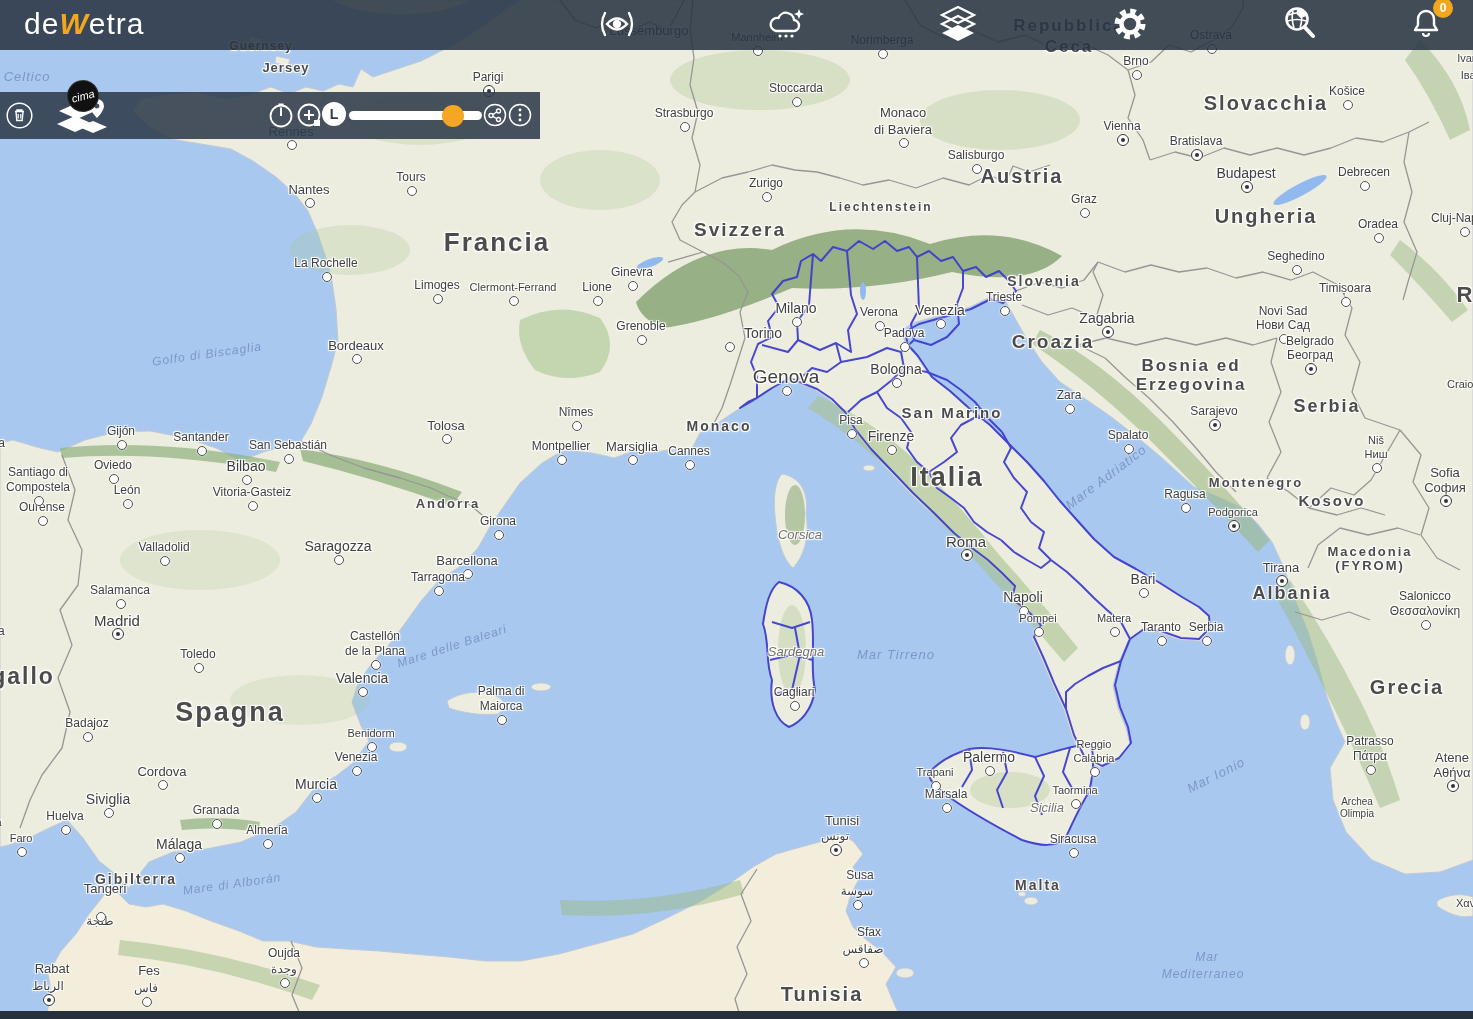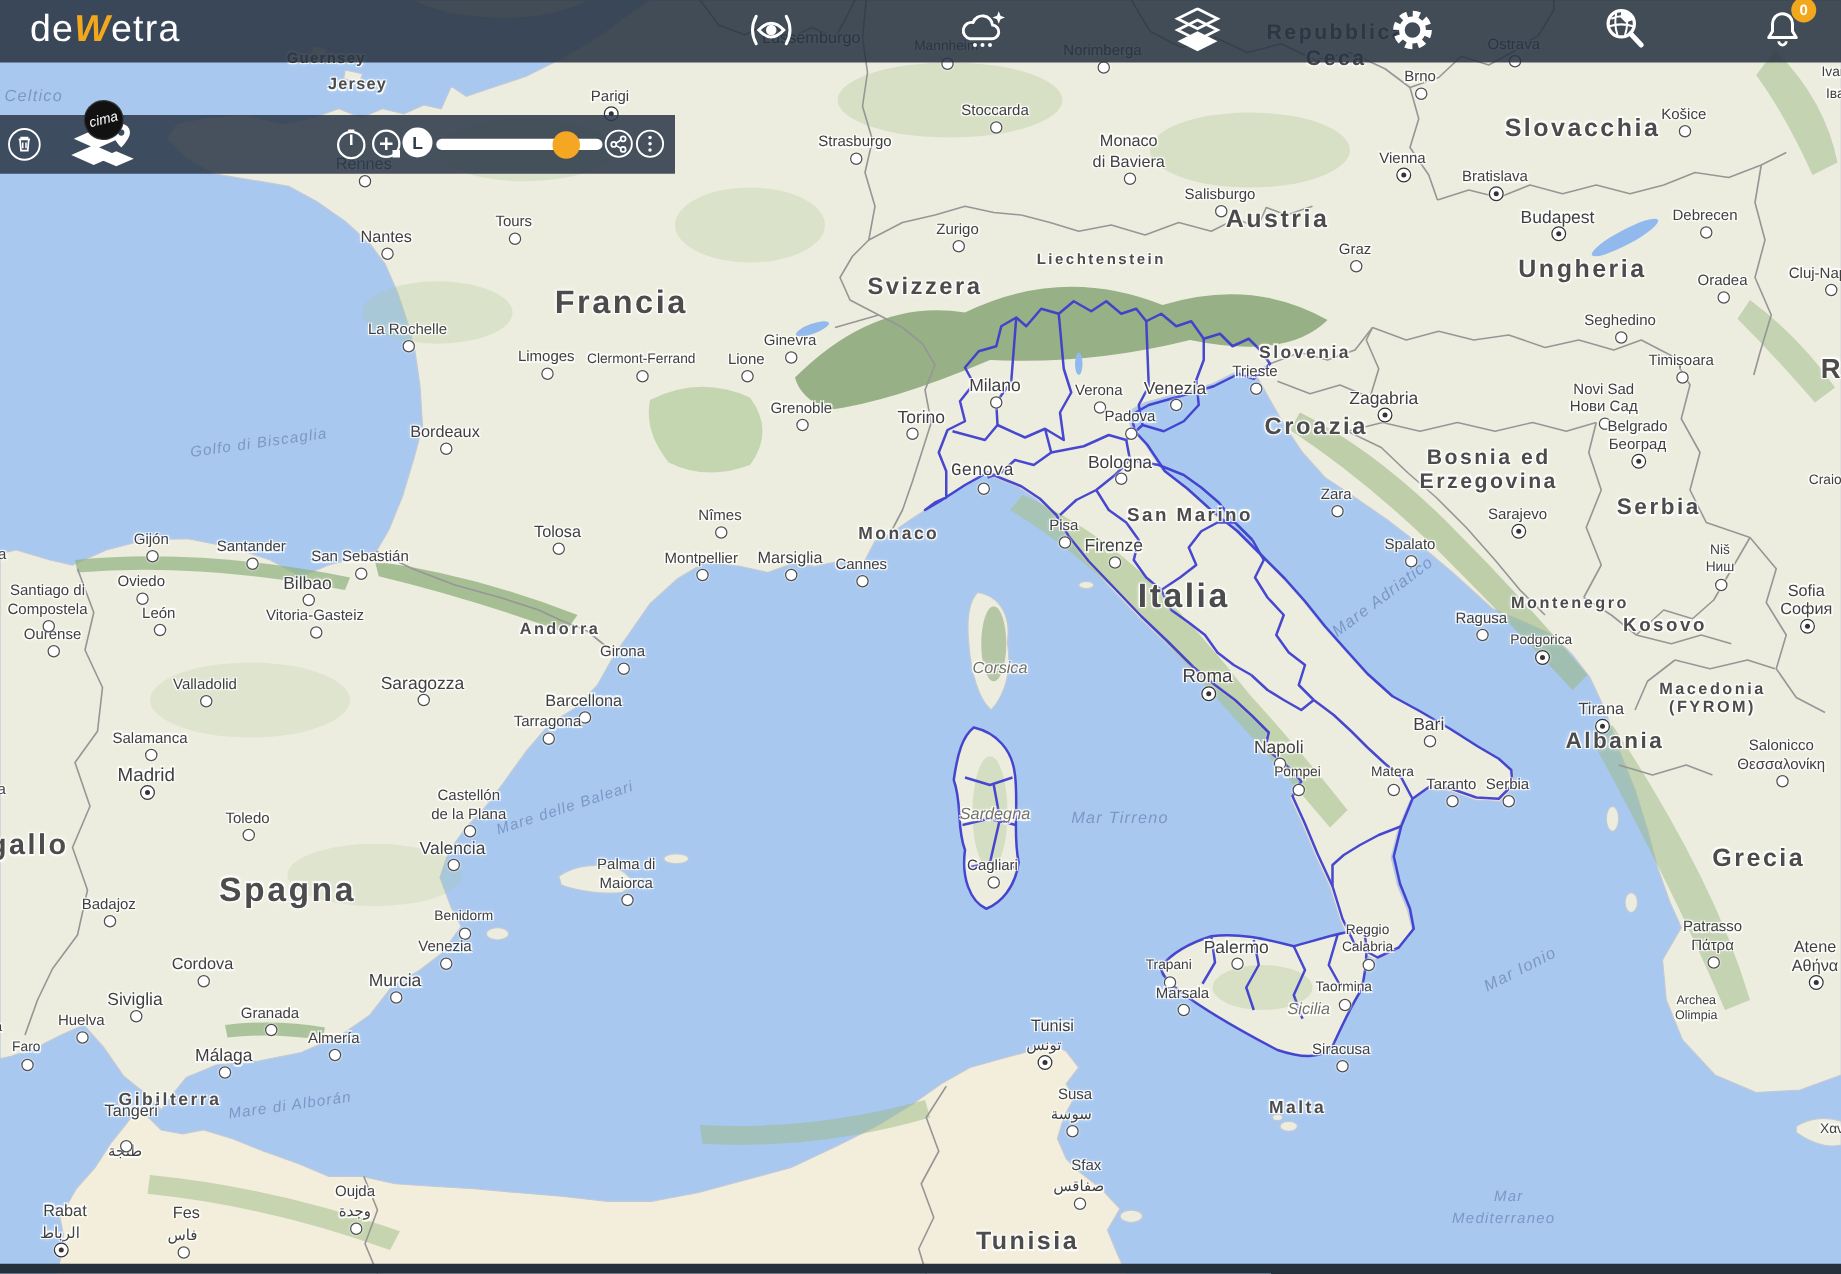--- a/index.html
+++ b/index.html
@@ -254,23 +254,23 @@
     <div class="lbl k-city" style="left: 576px; top: 412px; font-size: 12px;">Nîmes</div>
     <span class="mk" style="left: 576px; top: 425px;"></span>
     <div class="lbl k-city" style="left: 561px; top: 446px; font-size: 12px;">Montpellier</div>
     <span class="mk" style="left: 561px; top: 459px;"></span>
     <div class="lbl k-city" style="left: 632px; top: 446px; font-size: 13px;">Marsiglia</div>
     <span class="mk" style="left: 632px; top: 459px;"></span>
     <div class="lbl k-city" style="left: 689px; top: 451px; font-size: 12px;">Cannes</div>
     <span class="mk" style="left: 689px; top: 464px;"></span>
     <div class="lbl k-city" style="left: 796px; top: 308px; font-size: 14px;">Milano</div>
     <span class="mk" style="left: 796px; top: 321px;"></span>
-    <div class="lbl k-city" style="left: 737px; top: 333px; font-size: 14px; text-align: right;">Torino</div>
+    <div class="lbl k-city" style="left: 763px; top: 333px; font-size: 14px; text-align: right;">Torino</div>
     <span class="mk" style="left: 729px; top: 346px;"></span>
-    <div class="lbl k-city" style="left: 786px; top: 377px; font-size: 14px; font-family: Liberation Mono, monospace;">Genova</div>
+    <div class="lbl k-city" style="left: 786px; top: 377px; font-size: 19px;">Genova</div>
     <span class="mk" style="left: 786px; top: 390px;"></span>
     <div class="lbl k-city" style="left: 879px; top: 312px; font-size: 12px;">Verona</div>
     <span class="mk" style="left: 879px; top: 325px;"></span>
     <div class="lbl k-city" style="left: 940px; top: 310px; font-size: 14px;">Venezia</div>
     <span class="mk" style="left: 940px; top: 323px;"></span>
     <div class="lbl k-city" style="left: 904px; top: 333px; font-size: 12px;">Padova</div>
     <span class="mk" style="left: 904px; top: 346px;"></span>
     <div class="lbl k-city" style="left: 896px; top: 369px; font-size: 14px;">Bologna</div>
     <span class="mk" style="left: 896px; top: 382px;"></span>
     <div class="lbl k-city" style="left: 851px; top: 420px; font-size: 12px;">Pisa</div>

